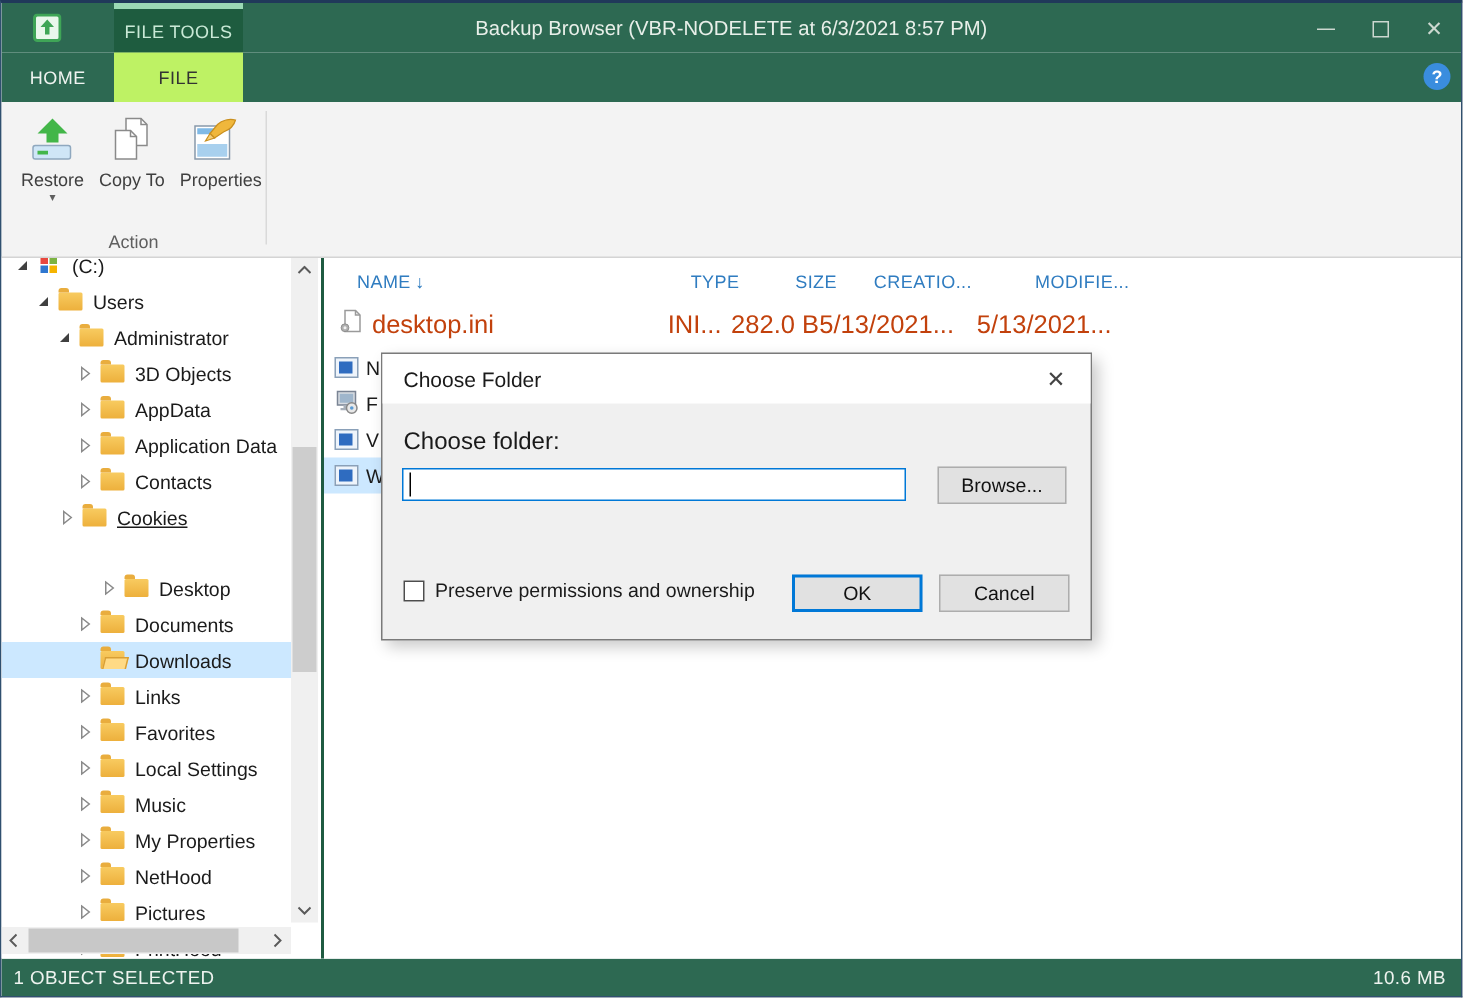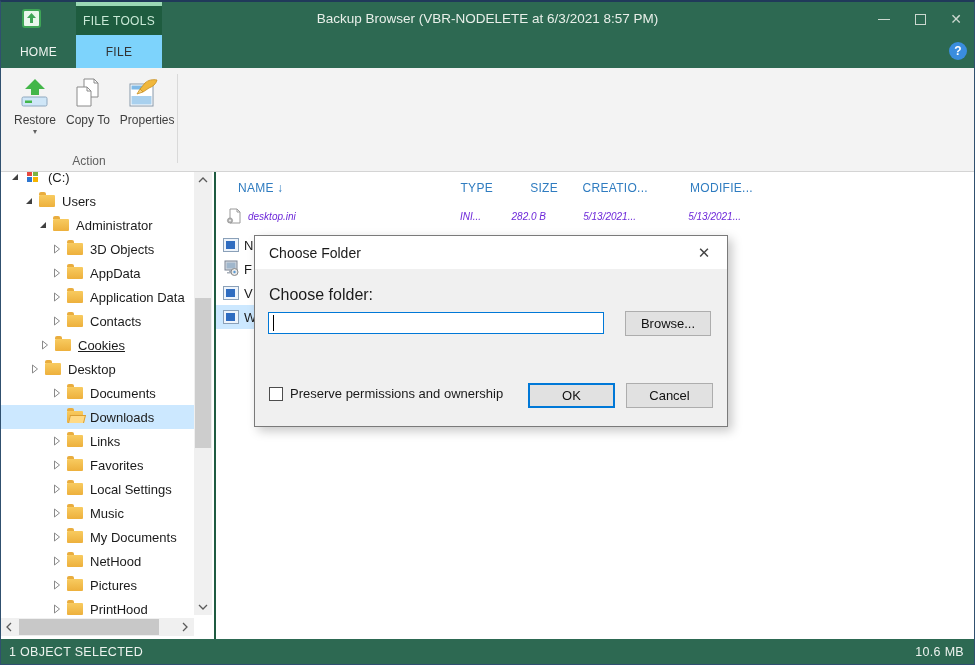--- a/index.html
+++ b/index.html
@@ -18,21 +18,21 @@
   .win-controls{position:absolute;right:12px;top:0;height:33px;display:flex;align-items:center;gap:24px;}
   .wc{width:12px;height:12px;position:relative;cursor:default;}
   .wc-min::after{content:"";position:absolute;left:0;right:0;top:6px;height:1.5px;background:#ccd8d0;}
   .wc-max::after{content:"";position:absolute;left:1px;top:1px;width:9px;height:9px;border:1.5px solid #ccd8d0;}
   .wc-close{color:#ccd8d0;font-size:14px;line-height:12px;text-align:center;}
 
   
   .tabsrow{height:33px;background:#2d6952;position:relative;flex:none;display:flex;}
   .rtab{width:75px;display:flex;align-items:center;justify-content:center;font-size:12px;letter-spacing:.3px;}
   .rtab.inactive{color:#f0f4f1;}
-  .rtab.active{width:86px;background:#7dd3fc;color:#333;}
+  .rtab.active{width:86px;background:#bef264;color:#333;}
   .help-btn{position:absolute;right:7px;top:7px;width:18px;height:18px;border-radius:50%;background:#3a8dde;
             color:#fff;font-size:12px;font-weight:bold;display:flex;align-items:center;justify-content:center;}
 
   
   .ribbon{height:104px;background:#f3f3f3;border-bottom:1px solid #d4d4d4;position:relative;flex:none;}
   .rib-group{position:absolute;left:0;top:0;bottom:0;width:176px;}
   .rib-sep{position:absolute;left:176px;top:6px;bottom:8px;width:1px;background:#d9d9d9;}
   .rib-buttons{display:flex;padding:6px 0 0 8px;}
   .rib-btn{display:flex;flex-direction:column;align-items:center;padding:2px 5px;min-width:48px;cursor:default;}
   .rib-btn .ricon{width:34px;height:34px;display:flex;align-items:center;justify-content:center;}
@@ -66,21 +66,21 @@
   .hthumb{position:absolute;top:1px;bottom:1px;left:18px;width:140px;background:#c8c8c8;}
   .harrow{position:absolute;top:0;width:16px;height:18px;display:flex;align-items:center;justify-content:center;}
 
   
   .list-header{display:grid;grid-template-columns:205px 50px 65px 90px 105px;align-items:center;height:32px;
                padding-left:10px;color:#2f7cc0;font-size:12px;letter-spacing:.3px;margin-left:12px;}
   .list-header .hc{text-align:right;}
   .list-header .hc-name{text-align:left;display:flex;align-items:center;gap:3px;}
   .sort-arrow{font-size:12px;font-weight:bold;}
   .list-row{display:grid;grid-template-columns:205px 50px 65px 90px 105px;align-items:center;height:25px;
-            padding-left:10px;font-size:10px;color:#6d28d9;font-style:italic;}
+            padding-left:10px;font-size:17px;color:#c2410c;}
   .list-row .rc{text-align:right;}
   .cell-name{display:flex;align-items:center;gap:6px;text-align:left;}
   .partial-row{position:absolute;left:0;width:300px;height:24px;display:flex;align-items:center;
                padding-left:7px;font-size:13px;color:#1b1b1b;gap:5px;}
   .partial-row.selected{background:#cce8ff;}
   .app-file-icon{width:16px;height:14px;border:1px solid #8aa0b8;background:#eef4fb;position:relative;flex:none;}
   .app-file-icon::before{content:"";position:absolute;left:2px;top:2px;width:9px;height:8px;background:#2f6cc0;}
 
   
   .dialog{position:absolute;left:253px;top:233px;width:474px;height:192px;background:#f0f0f0;
@@ -265,21 +265,21 @@
             <span class="expander">
               <svg width="10" height="10" viewBox="0 0 10 10">
                 <path d="M2.5 1 L7.5 5 L2.5 9 Z" fill="none" stroke="#8a8a8a"></path>
               </svg>
             </span>
             <span class="tree-icon">
               <span class="fold"></span>
             </span>
             <span>Cookies</span>
           </div>
-          <div class="tree-row" style="padding-left: 28px;">
+          <div class="tree-row" style="padding-left: 66px; margin-top: 23px;">
             <span class="expander">
               <svg width="10" height="10" viewBox="0 0 10 10">
                 <path d="M2.5 1 L7.5 5 L2.5 9 Z" fill="none" stroke="#8a8a8a"></path>
               </svg>
             </span>
             <span class="tree-icon">
               <span class="fold"></span>
             </span>
             <span>Desktop</span>
           </div>
@@ -347,21 +347,21 @@
           </div>
           <div class="tree-row" style="padding-left: 50px;">
             <span class="expander">
               <svg width="10" height="10" viewBox="0 0 10 10">
                 <path d="M2.5 1 L7.5 5 L2.5 9 Z" fill="none" stroke="#8a8a8a"></path>
               </svg>
             </span>
             <span class="tree-icon">
               <span class="fold"></span>
             </span>
-            <span>My Documents</span>
+            <span>My Properties</span>
           </div>
           <div class="tree-row" style="padding-left: 50px;">
             <span class="expander">
               <svg width="10" height="10" viewBox="0 0 10 10">
                 <path d="M2.5 1 L7.5 5 L2.5 9 Z" fill="none" stroke="#8a8a8a"></path>
               </svg>
             </span>
             <span class="tree-icon">
               <span class="fold"></span>
             </span>

